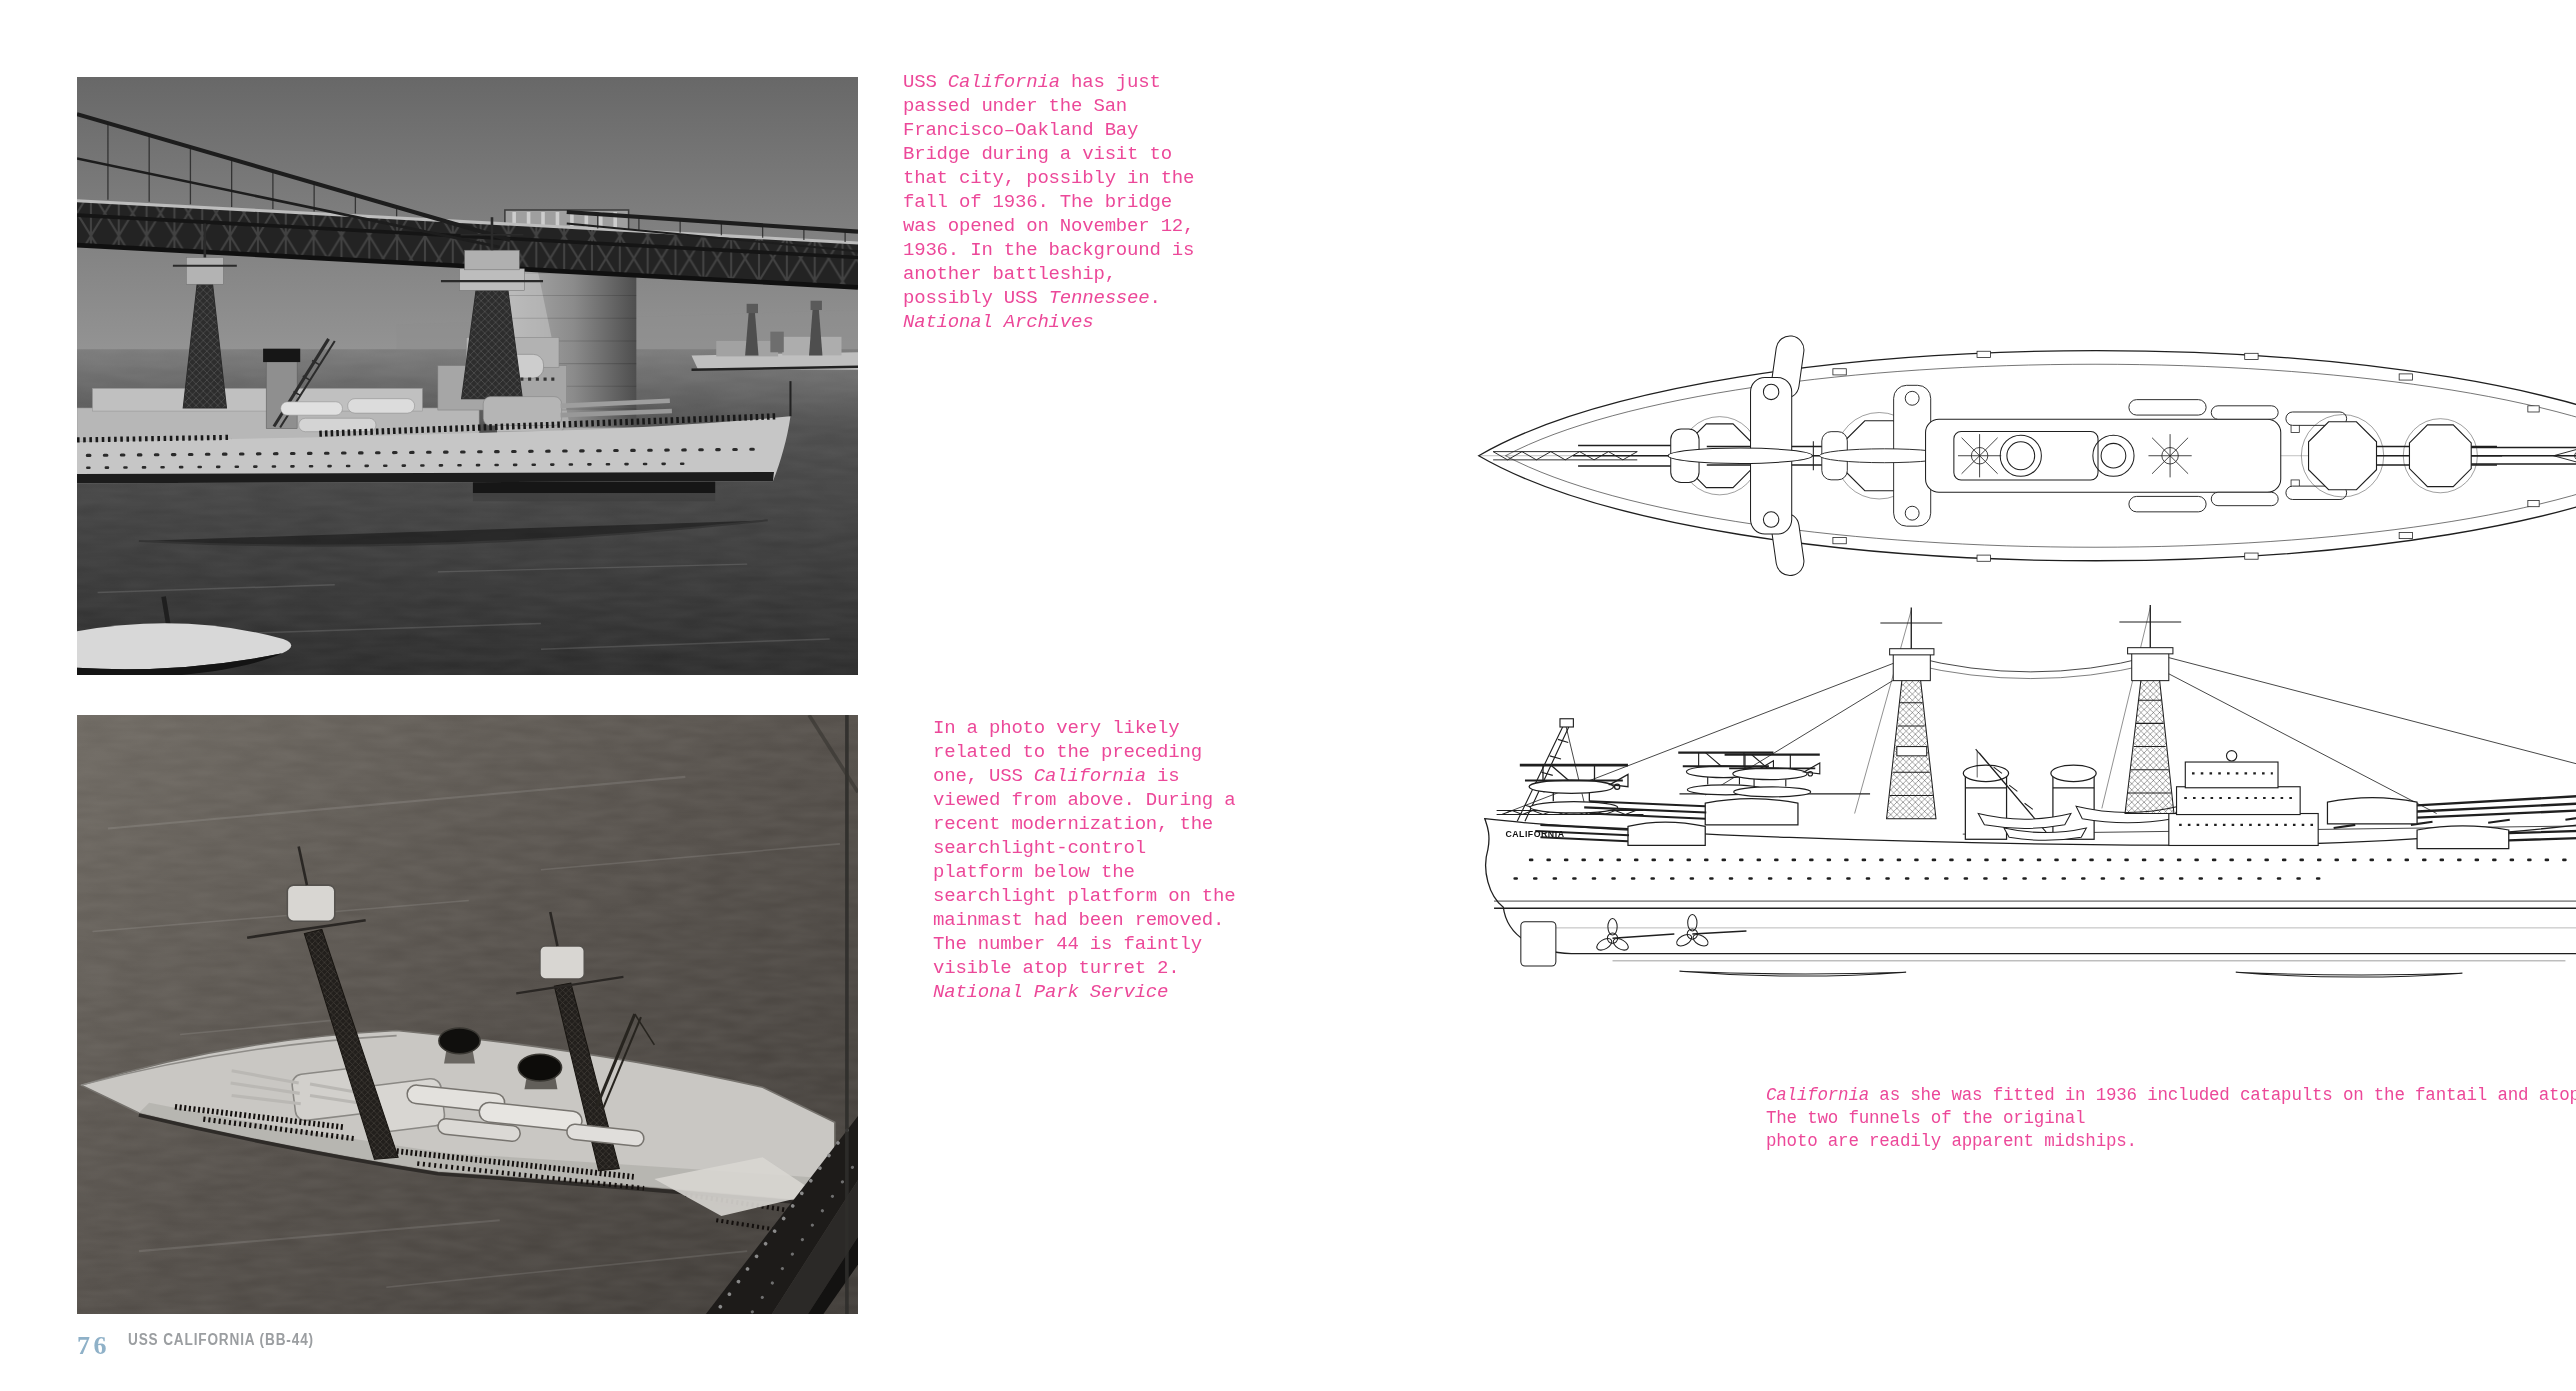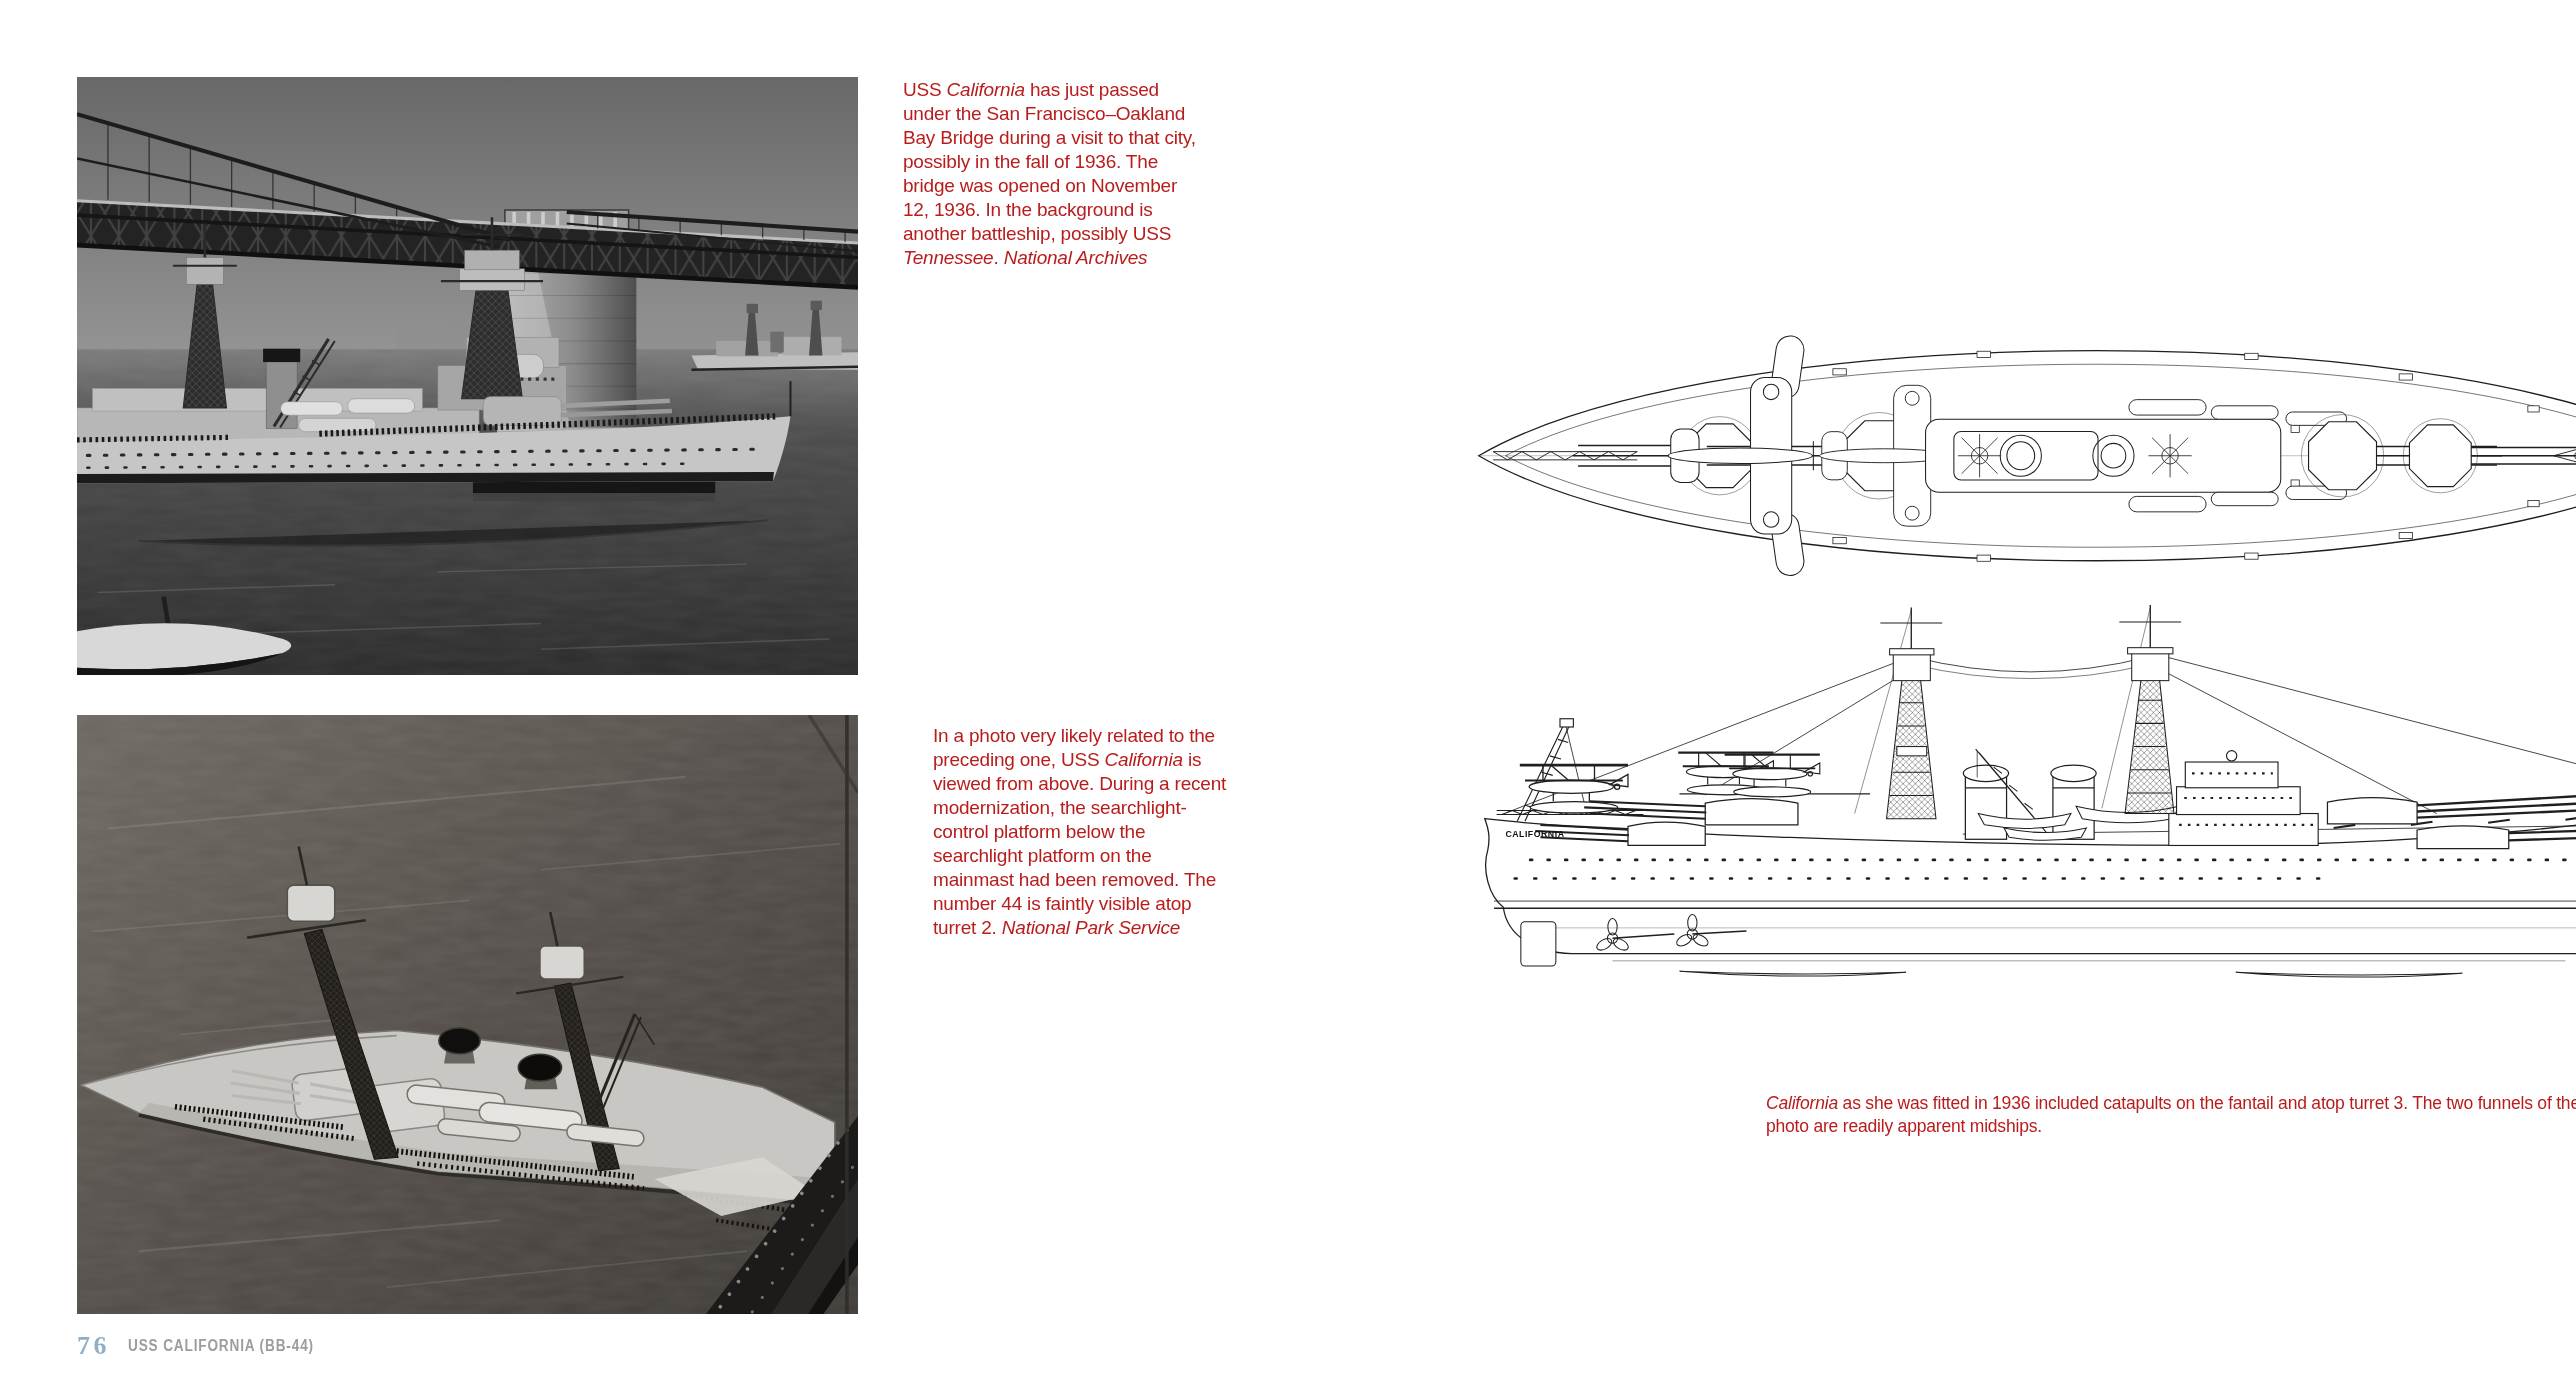--- a/index.html
+++ b/index.html
@@ -2,27 +2,27 @@
 <html style="font-size:8.2px"><head>
 <meta charset="utf-8">
 <style>
   html,body{margin:0;padding:0;}
   body{
     width:2782px;height:1391px;position:relative;background:#ffffff;
     font-family:"Liberation Sans",sans-serif;overflow:hidden;
   }
   .abs{position:absolute;}
   .caption{
-    position:absolute;color:#b91c1c;font-size:19px;line-height:24px;
-    font-family:Liberation Sans, sans-serif;letter-spacing:-0.2px;margin-top:8px;
+    position:absolute;color:#ec4899;font-size:19px;line-height:24px;
+    font-family:Liberation Mono, monospace;letter-spacing:-0.2px;
   }
   .caption .it{font-style:italic;}
   #caption-drawing{font-size:17.5px;line-height:23px;}
   .footer{
-    position:absolute;display:flex;align-items:center;
+    position:absolute;display:flex;align-items:flex-start;
     font-family:"Liberation Sans",sans-serif;
   }
   .pagenum{
     font-family:"Liberation Serif",serif;font-weight:bold;font-size:26px;
     color:#8fb1c8;letter-spacing:3.6px;
   }
   .runtitle{
     font-size:16px;font-weight:bold;color:#9b9ea1;letter-spacing:1px;
     display:inline-block;transform:scaleX(0.85);transform-origin:left center;
   }

